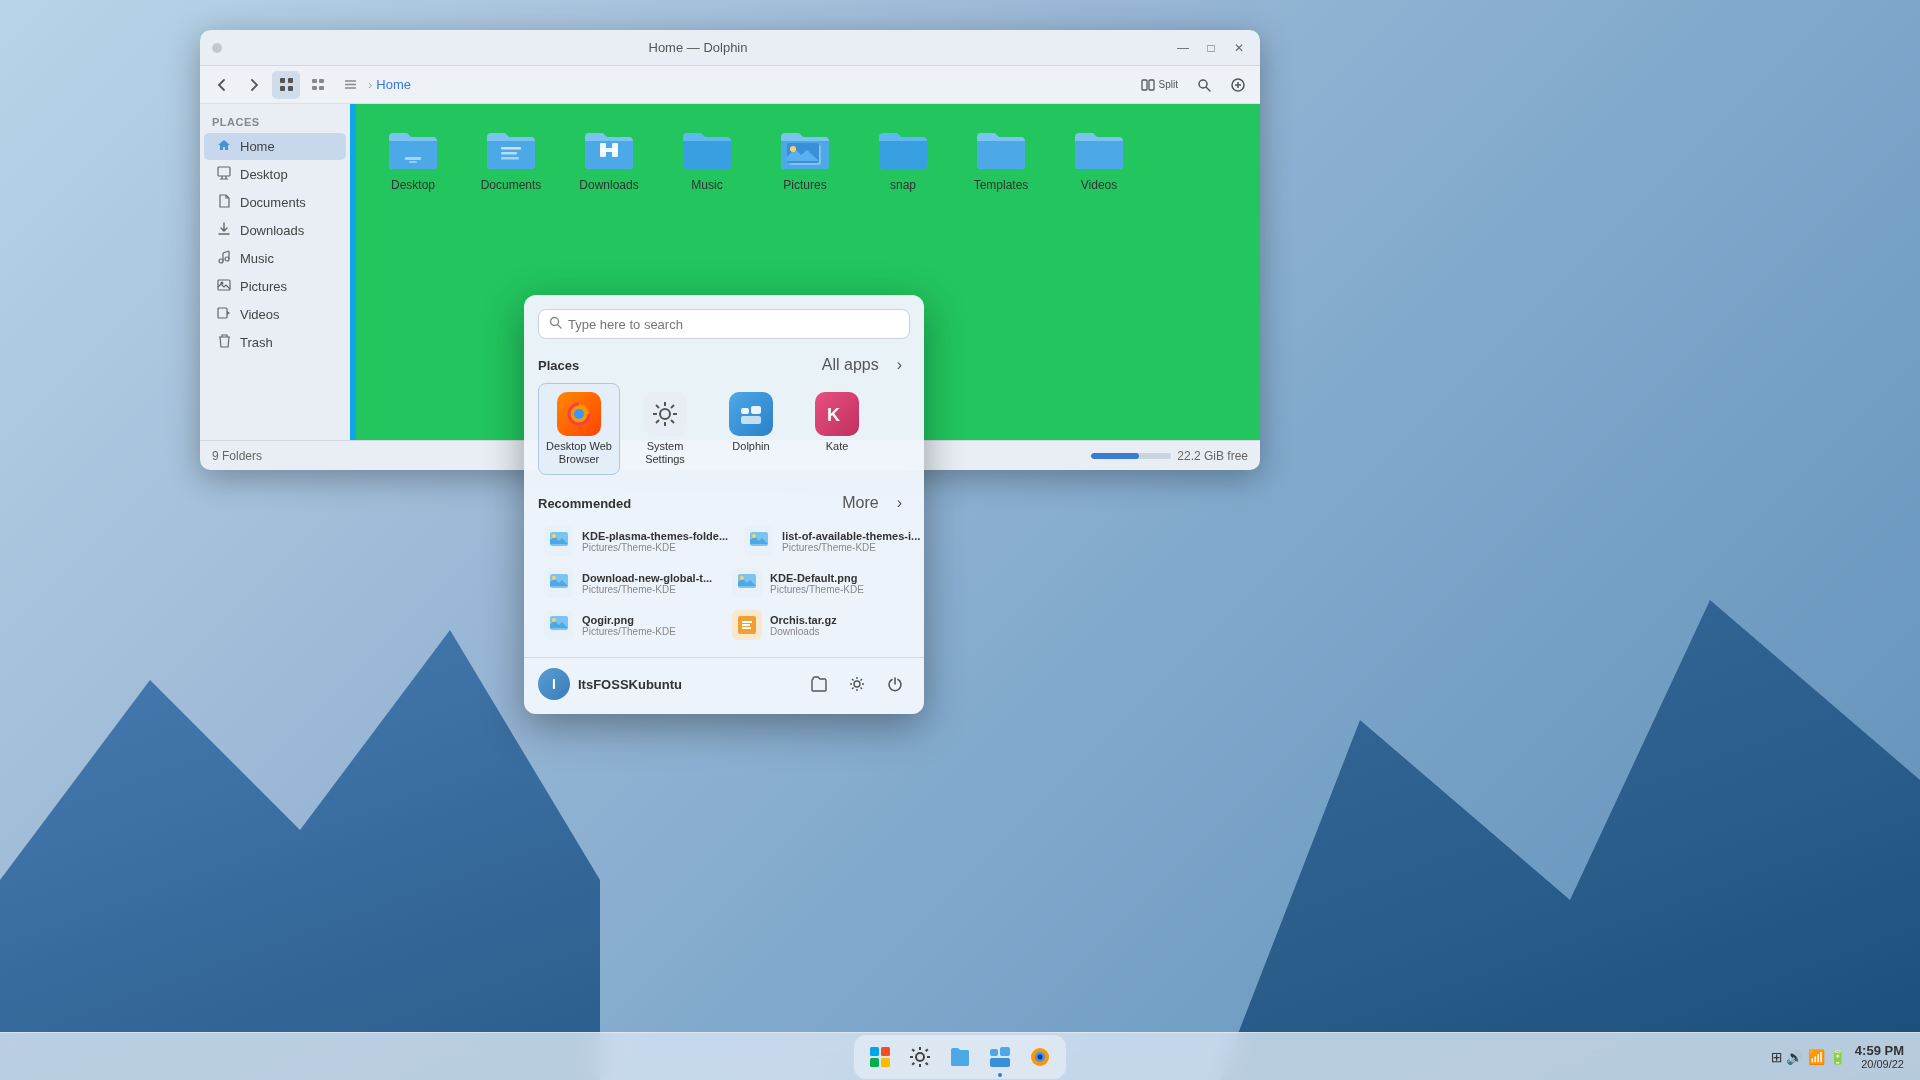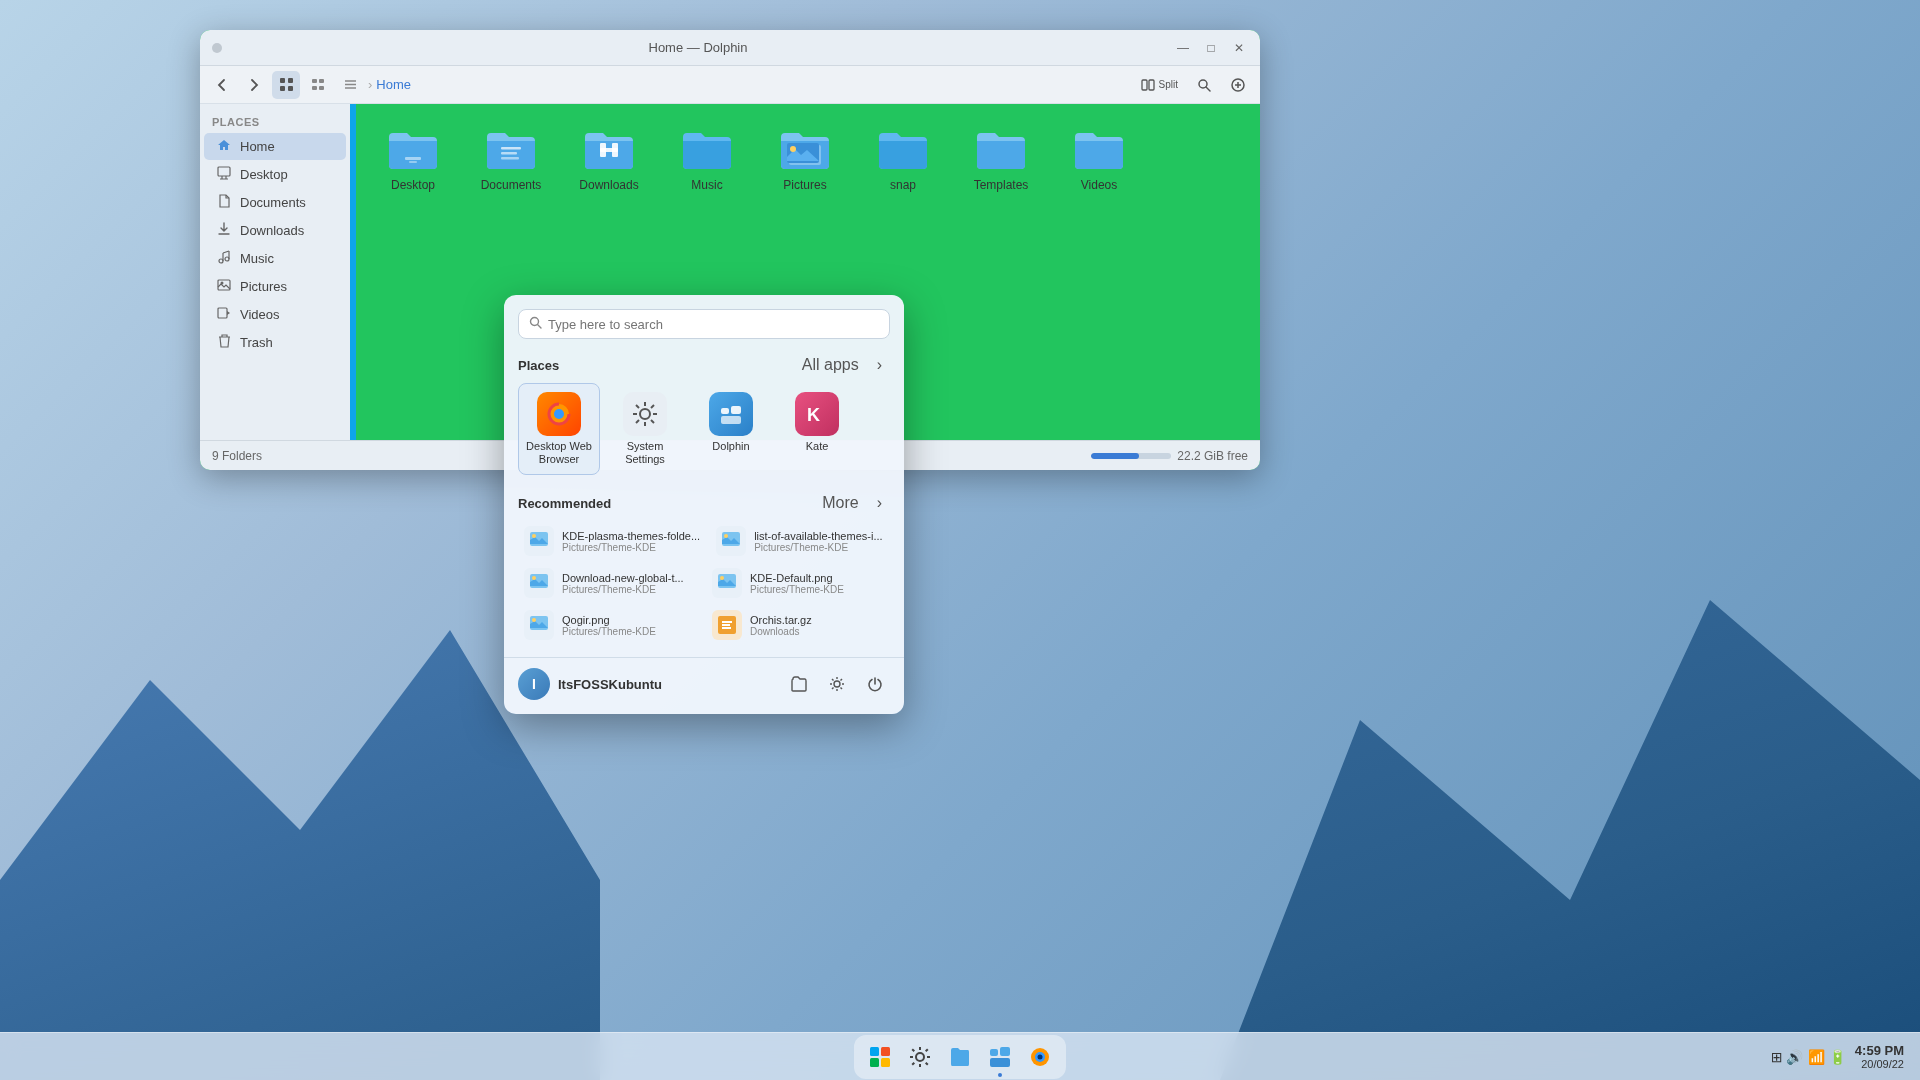--- a/index.html
+++ b/index.html
@@ -232,21 +232,21 @@
       width: 60%;
       height: 100%;
       background: #3a7bd5;
       border-radius: 3px;
     }
 
     
     .app-launcher {
       position: absolute;
       top: 295px;
-      left: 504px;
+      left: 524px;
       width: 400px;
       background: rgba(240, 245, 252, 0.97);
       border-radius: 12px;
       box-shadow: 0 12px 40px rgba(0,0,0,0.35);
       z-index: 20;
       overflow: hidden;
       padding-bottom: 8px;
     }
 
     .launcher-search {
@@ -357,21 +357,21 @@
       font-size: 18px;
       flex-shrink: 0;
     }
     .rec-text { flex: 1; min-width: 0; }
     .rec-name {
       font-size: 11px;
       color: #333;
       white-space: nowrap;
       overflow: hidden;
       text-overflow: ellipsis;
-      font-weight: 400;
+      font-weight: 700;
     }
     .rec-path {
       font-size: 10px;
       color: #888;
     }
 
     
     .launcher-footer {
       display: flex;
       align-items: center;

